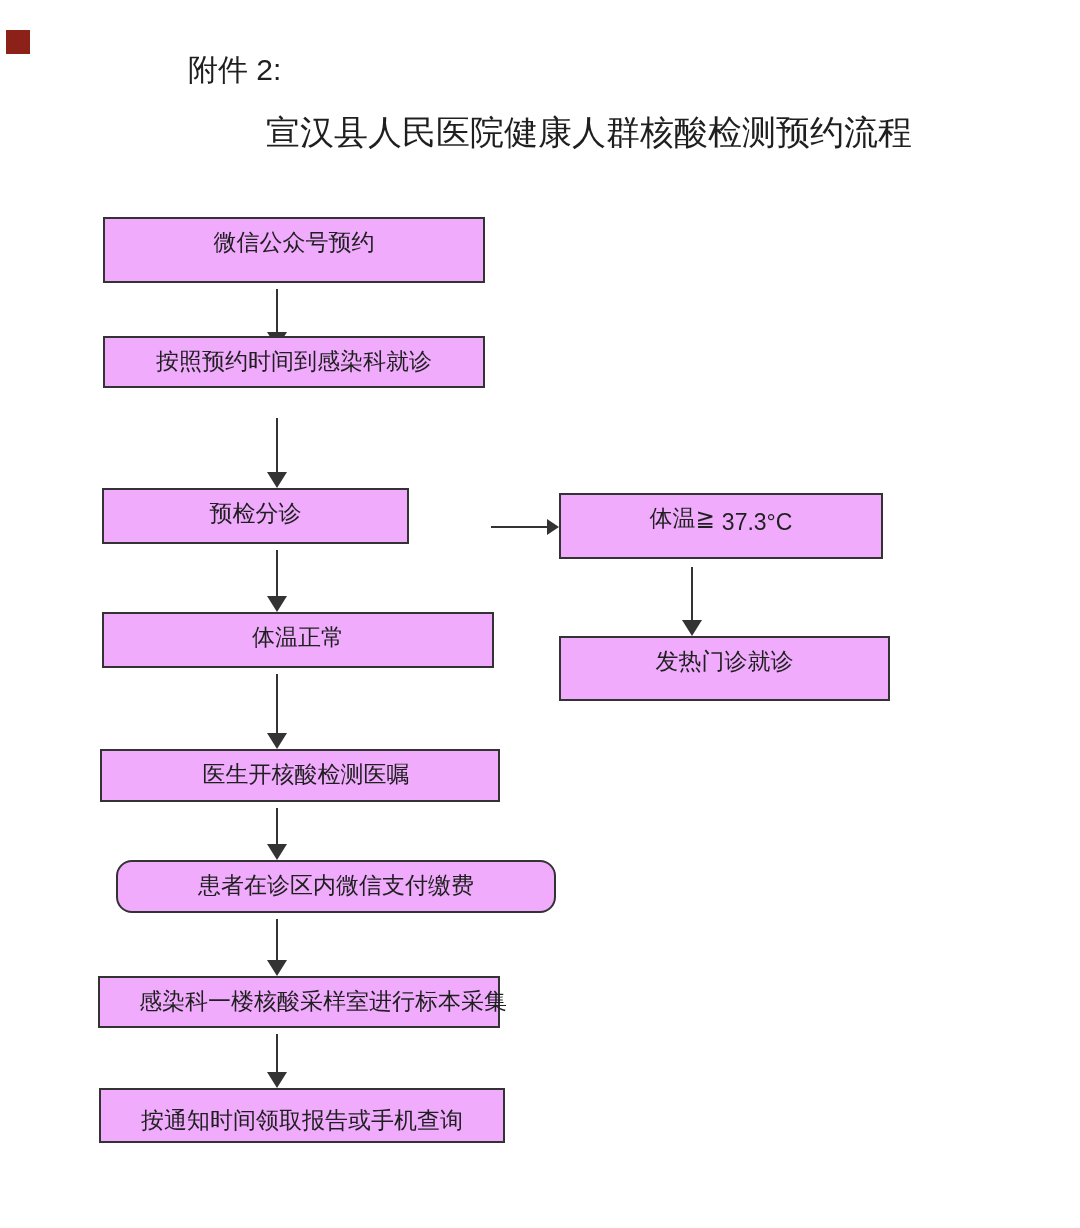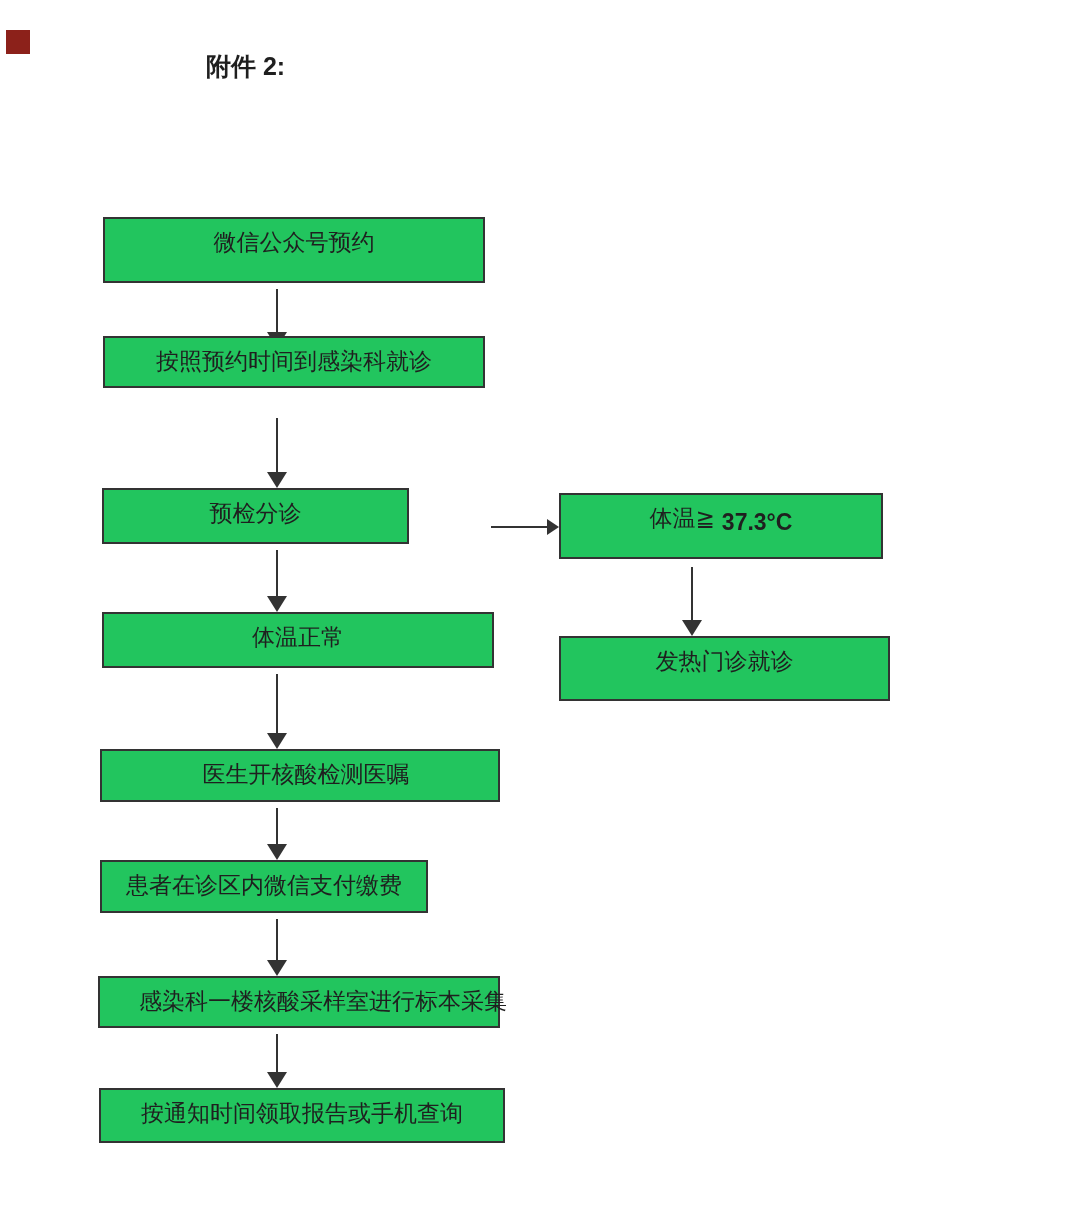--- a/index.html
+++ b/index.html
@@ -2,29 +2,29 @@
 <html><head>
 <meta charset="utf-8">
 <style>
   html, body { margin:0; padding:0; background:#ffffff; }
   .canvas {
     position:relative; width:1080px; height:1228px; background:#ffffff;
     font-family:"Liberation Sans","DejaVu Sans",sans-serif;
     color:#1f1f1f; overflow:hidden;
   }
   .corner-mark { position:absolute; left:6px; top:30px; width:24px; height:24px; background:#8c211a; }
-  .attachment-label { position:absolute; left:206px; top:50px; font-size:25px; font-weight:bold; white-space:nowrap; }
+  .attachment-label { position:absolute; left:188px; top:50px; font-size:30px; font-weight:normal; white-space:nowrap; }
   .page-title { position:absolute; left:266px; top:110px; font-size:34px; font-weight:500; white-space:nowrap; }
   .box {
-    position:absolute; box-sizing:border-box; background:#22c55e;
+    position:absolute; box-sizing:border-box; background:#f0abfc;
     border:2px solid #333333; display:flex; justify-content:center;
     align-items:flex-start; padding-top:9px; font-size:23px; line-height:29px;
     white-space:nowrap;
   }
-  .temp-value { display:inline-block; transform:translateY(4px); margin-left:7px;font-weight:bold; }
+  .temp-value { display:inline-block; transform:translateY(4px); margin-left:7px; }
   .varrow { position:absolute; width:2px; background:#333333; }
   .varrow::after {
     content:""; position:absolute; left:-9px; bottom:-16px; width:0; height:0;
     border-left:10px solid transparent; border-right:10px solid transparent;
     border-top:16px solid #333333;
   }
   .harrow { position:absolute; height:2px; background:#333333; }
   .harrow::after {
     content:""; position:absolute; top:-7px; right:-12px; width:0; height:0;
     border-top:8px solid transparent; border-bottom:8px solid transparent;
@@ -33,20 +33,21 @@
 </style>
 </head>
 <body>
 
 <div class="canvas">
 
   <div class="corner-mark"></div>
 
   <div class="attachment-label">附件 2:</div>
 
+  <div class="page-title">宣汉县人民医院健康人群核酸检测预约流程</div>
 
   <div class="box" style="left:103px; top:217px; width:382px; height:66px;">
     <span>微信公众号预约</span>
   </div>
 
   <div class="varrow" style="left:276px; top:289px; height:43px;"></div>
 
   <div class="box" style="left:103px; top:336px; width:382px; height:52px;">
     <span>按照预约时间到感染科就诊</span>
   </div>
@@ -64,33 +65,33 @@
   </div>
 
   <div class="varrow" style="left:276px; top:674px; height:59px;"></div>
 
   <div class="box" style="left:100px; top:749px; width:400px; height:53px;padding-left:12px;">
     <span>医生开核酸检测医嘱</span>
   </div>
 
   <div class="varrow" style="left:276px; top:808px; height:36px;"></div>
 
-  <div class="box" style="left:100px; top:860px; width:328px; height:53px;">
+  <div class="box" style="left:116px; top:860px; width:440px; height:53px;border-radius:16px;">
     <span>患者在诊区内微信支付缴费</span>
   </div>
 
   <div class="varrow" style="left:276px; top:919px; height:41px;"></div>
 
   <div class="box" style="left:98px; top:976px; width:402px; height:52px;padding-left:48px;">
     <span>感染科一楼核酸采样室进行标本采集</span>
   </div>
 
   <div class="varrow" style="left:276px; top:1034px; height:38px;"></div>
 
-  <div class="box" style="left:99px; top:1088px; width:406px; height:55px;">
+  <div class="box" style="left:99px; top:1088px; width:406px; height:55px;align-items:center;">
     <span>按通知时间领取报告或手机查询</span>
   </div>
 
   <div class="harrow" style="left:491px; top:526px; width:56px;"></div>
 
   <div class="box" style="left:559px; top:493px; width:324px; height:66px;">
     <span>体温≧</span>
     <span class="temp-value">37.3°C</span>
   </div>
 

